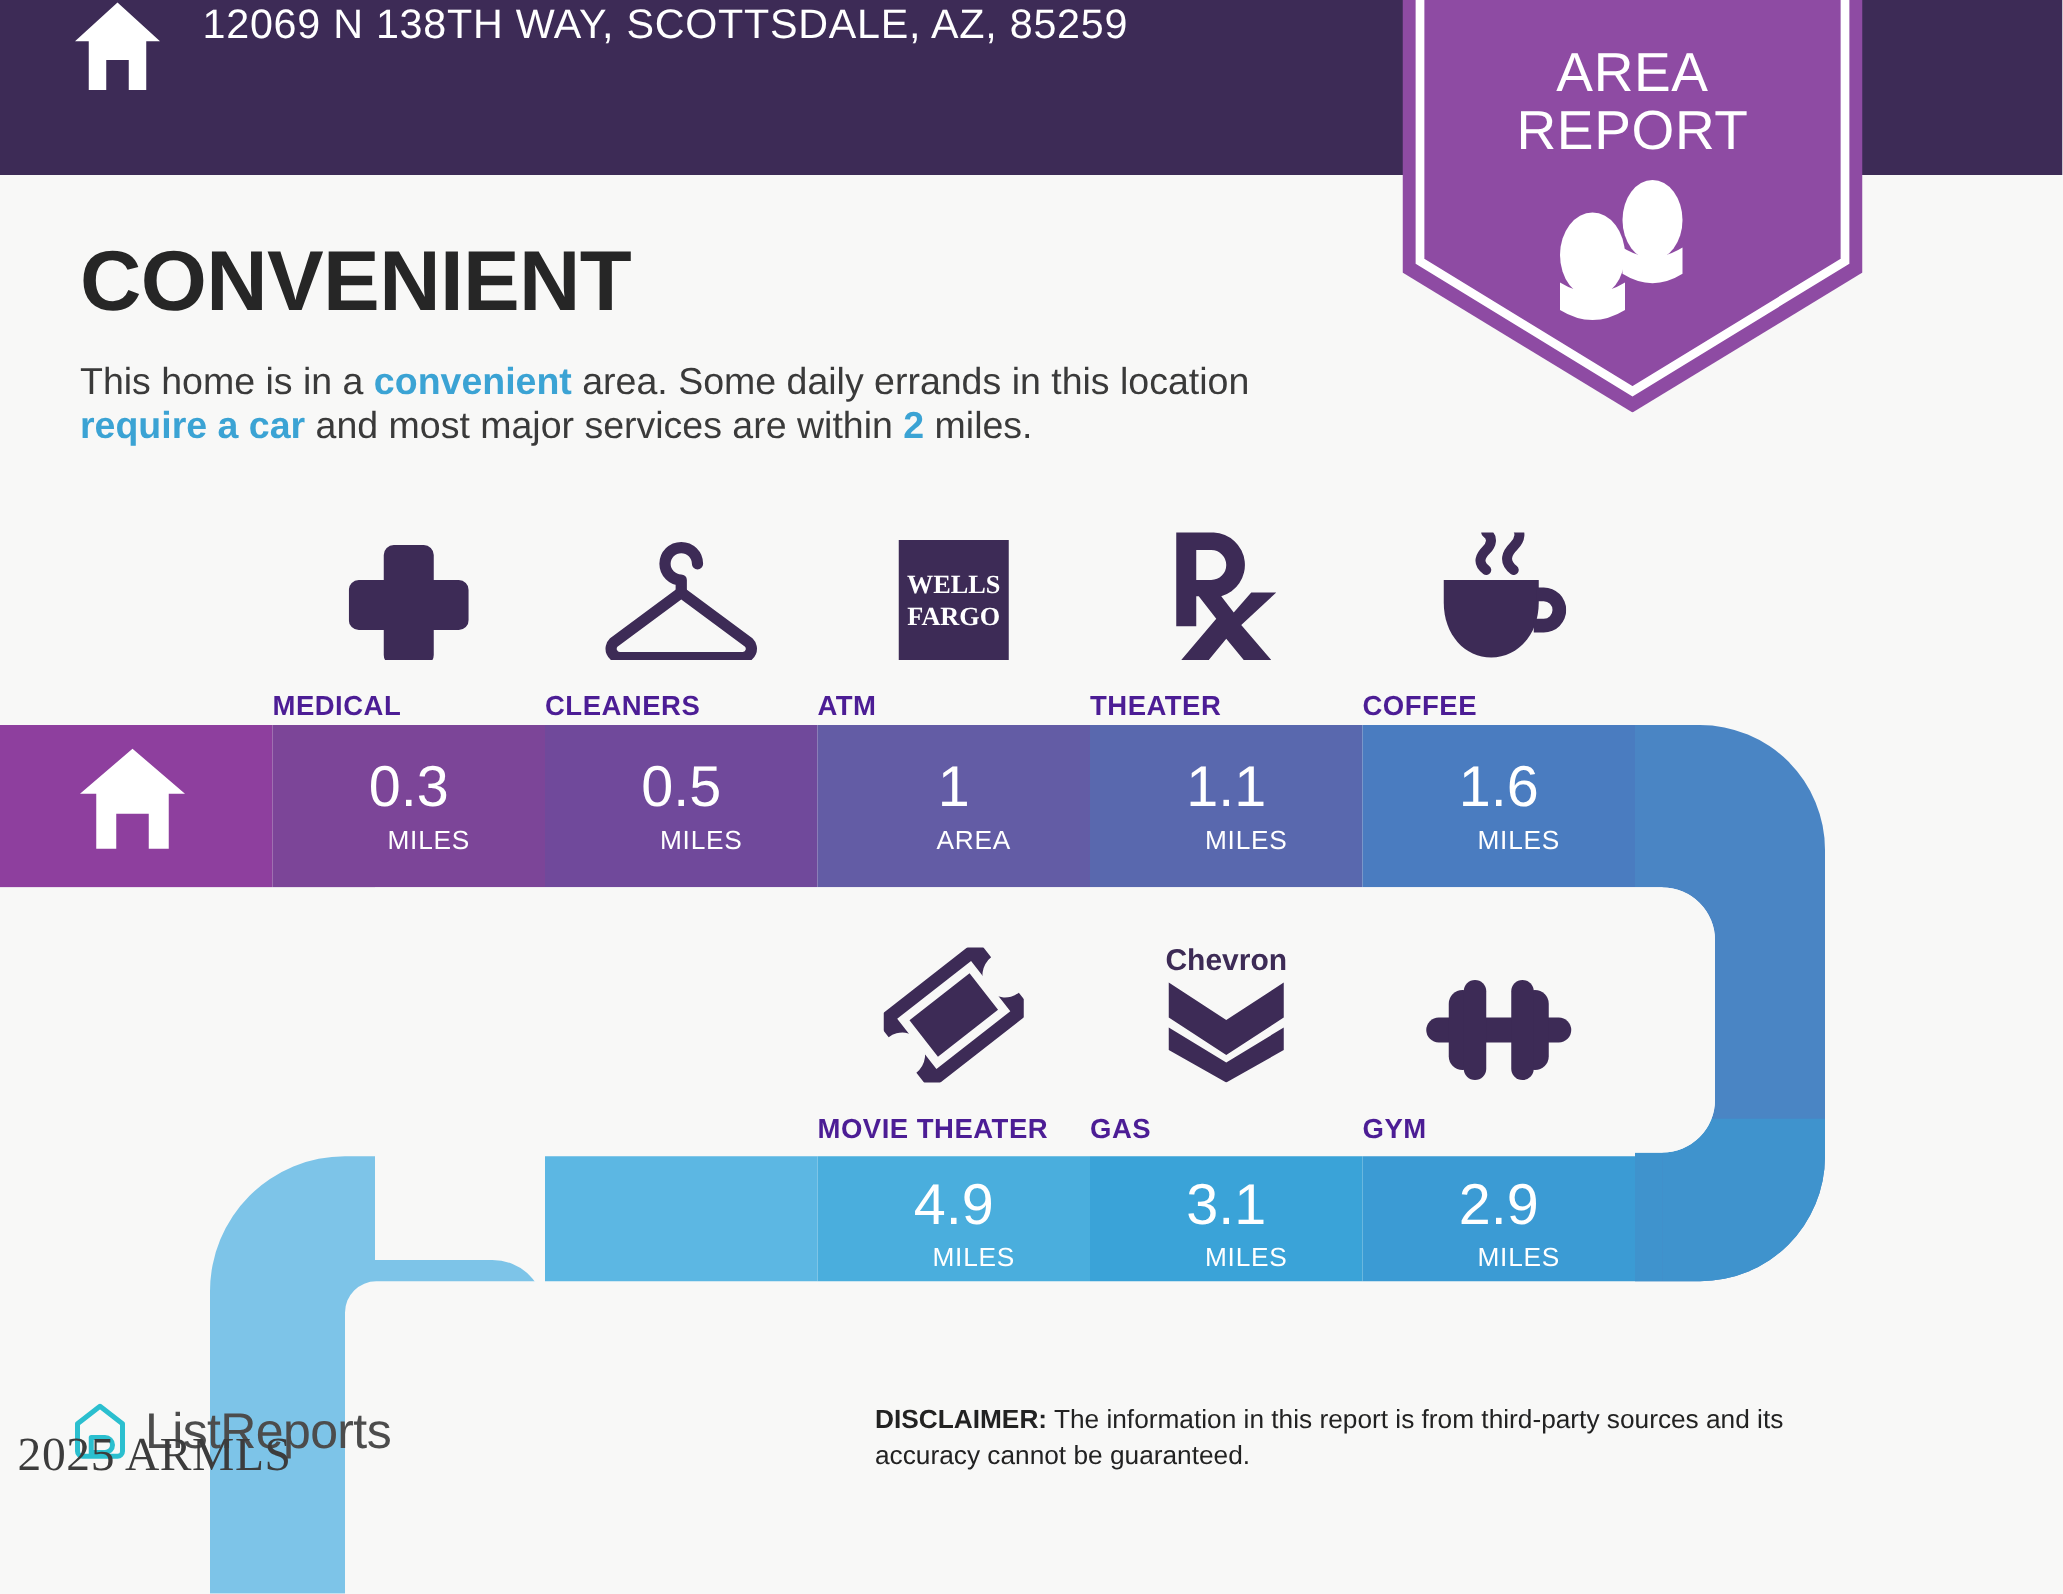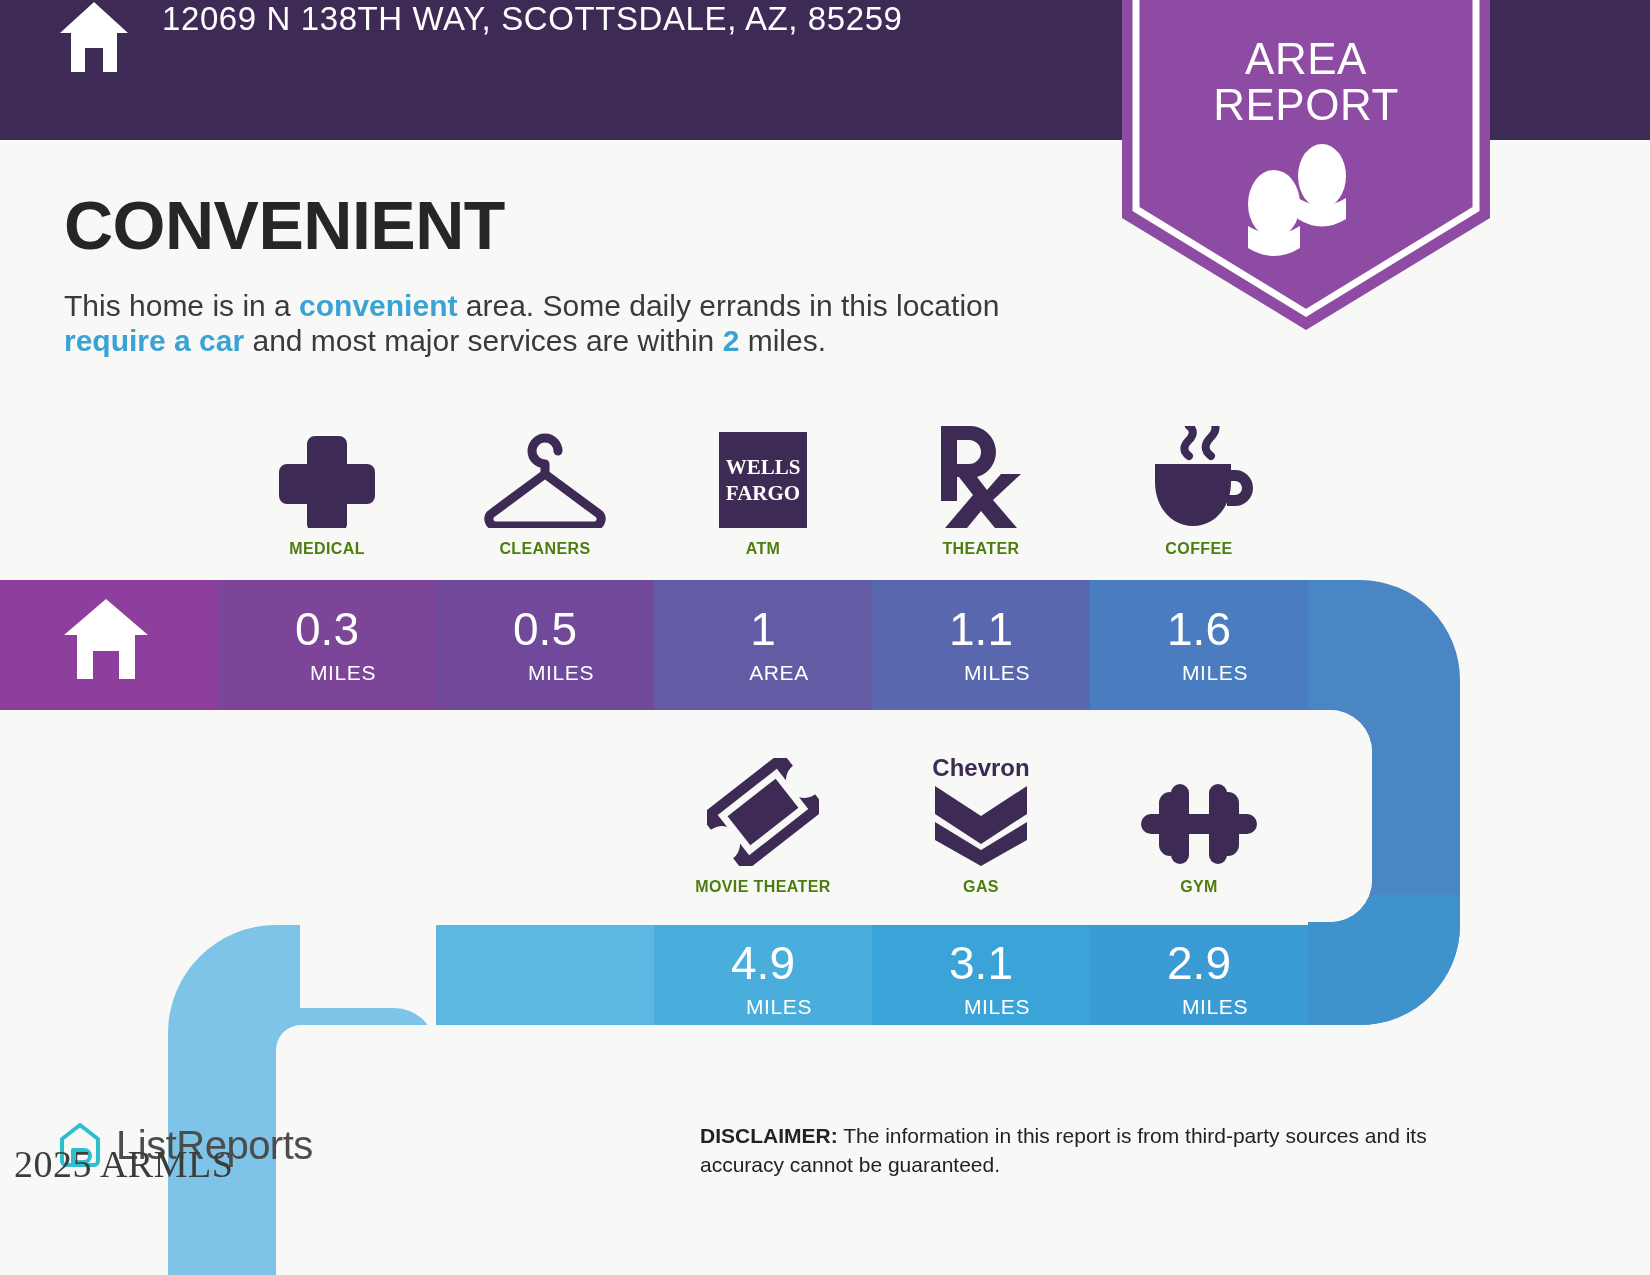--- a/index.html
+++ b/index.html
@@ -48,27 +48,27 @@
   }
   .subtext {
     position: absolute; left: 64px; top: 288px; width: 1040px;
     font-size: 30px; line-height: 1.18; color: #3a3a3a;
   }
   .subtext b { color: #3ba3d4; font-weight: 700; }
 
   
   .icon-row { position: absolute; left: 0; width: 1650px; }
   .icon-cell {
-    position: absolute; width: 218px; text-align: center;
+    position: absolute; width: 218px; text-align: left;
   }
   .icon-art { height: 108px; display: flex; align-items: flex-end; justify-content: center; }
   .icon-art svg { display:block; }
   .icon-label {
-    margin-top: 12px; font-size: 16px; font-weight: 700;
-    color: #4d7c0f; letter-spacing: 0.4px; white-space: nowrap;
+    margin-top: 24px; font-size: 22px; font-weight: 700;
+    color: #4c1d95; letter-spacing: 0.4px; white-space: nowrap;
   }
 
   
   .track { position: absolute; left: 0; top: 0; width: 1650px; height: 1275px; }
   .seg-label {
     position: absolute; width: 218px; text-align: center; color: #ffffff;
   }
   .seg-val { font-size: 46px; font-weight: 400; line-height: 1; }
   .seg-unit { font-size: 21px; font-weight: 400; margin-top: 9px; letter-spacing: 0.6px; padding-left: 32px; }
   .track-home { position: absolute; left: 60px; top: 597px; width: 92px; height: 84px; }

